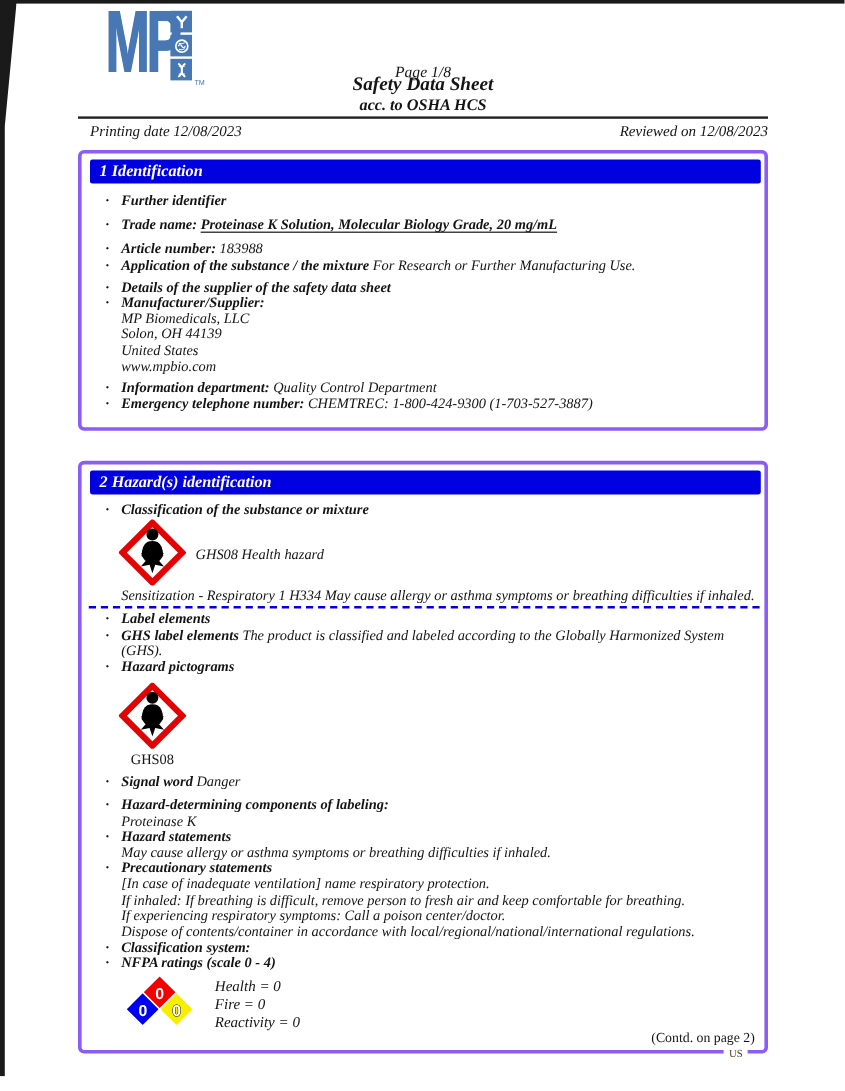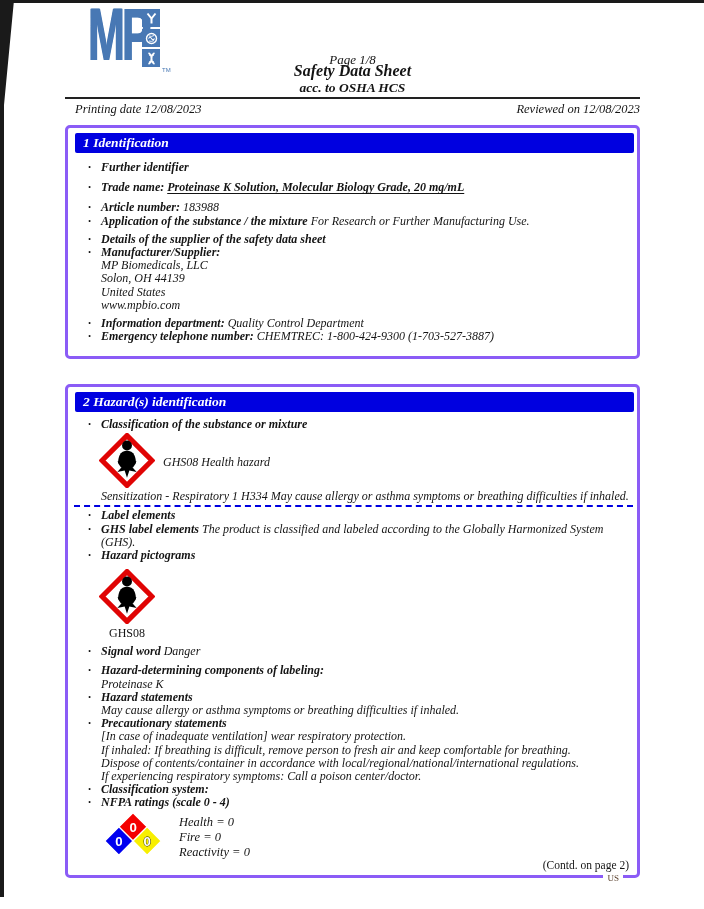--- a/index.html
+++ b/index.html
@@ -217,24 +217,24 @@
     <div class="line">
       <span class="blt">·</span>
       <span class="bold">Hazard statements</span>
     </div>
     <div class="line">May cause allergy or asthma symptoms or breathing difficulties if inhaled.</div>
 
     <div class="line">
       <span class="blt">·</span>
       <span class="bold">Precautionary statements</span>
     </div>
-    <div class="line">[In case of inadequate ventilation] wear respiratory protection.</div>
+    <div class="line">[In case of inadequate ventilation] name respiratory protection.</div>
     <div class="line">If inhaled: If breathing is difficult, remove person to fresh air and keep comfortable for breathing.</div>
+    <div class="line">If experiencing respiratory symptoms: Call a poison center/doctor.</div>
     <div class="line">Dispose of contents/container in accordance with local/regional/national/international regulations.</div>
-    <div class="line">If experiencing respiratory symptoms: Call a poison center/doctor.</div>
 
     <div class="line">
       <span class="blt">·</span>
       <span class="bold">Classification system:</span>
     </div>
 
     <div class="line">
       <span class="blt">·</span>
       <span class="bold">NFPA ratings (scale 0 - 4)</span>
     </div>

